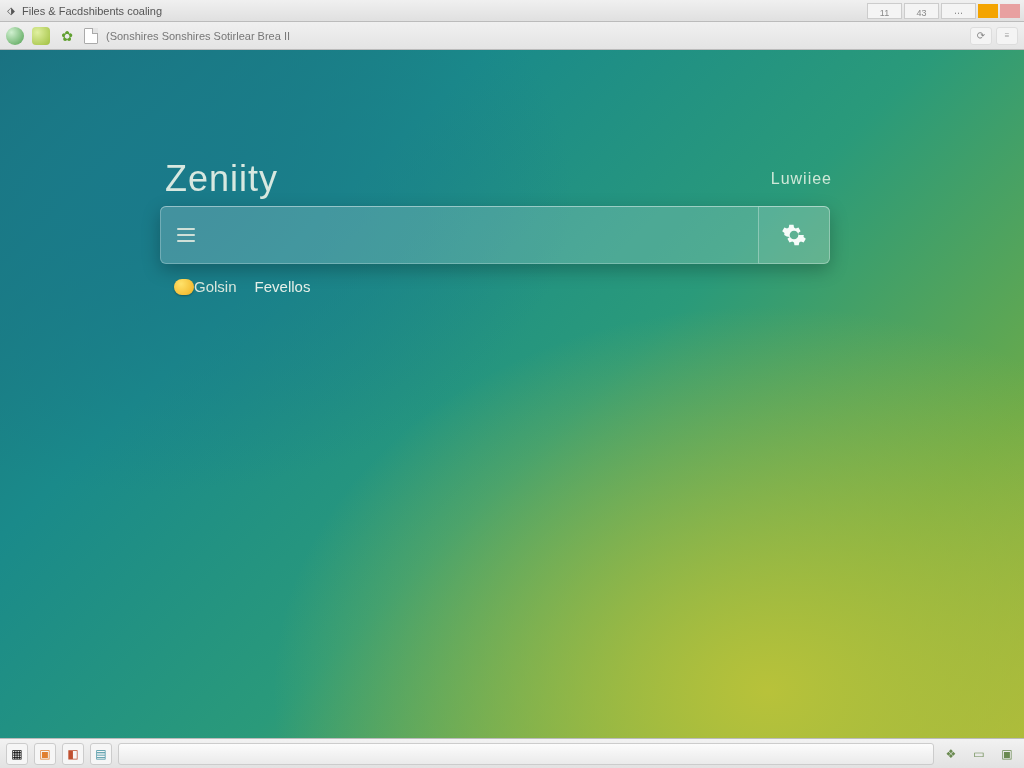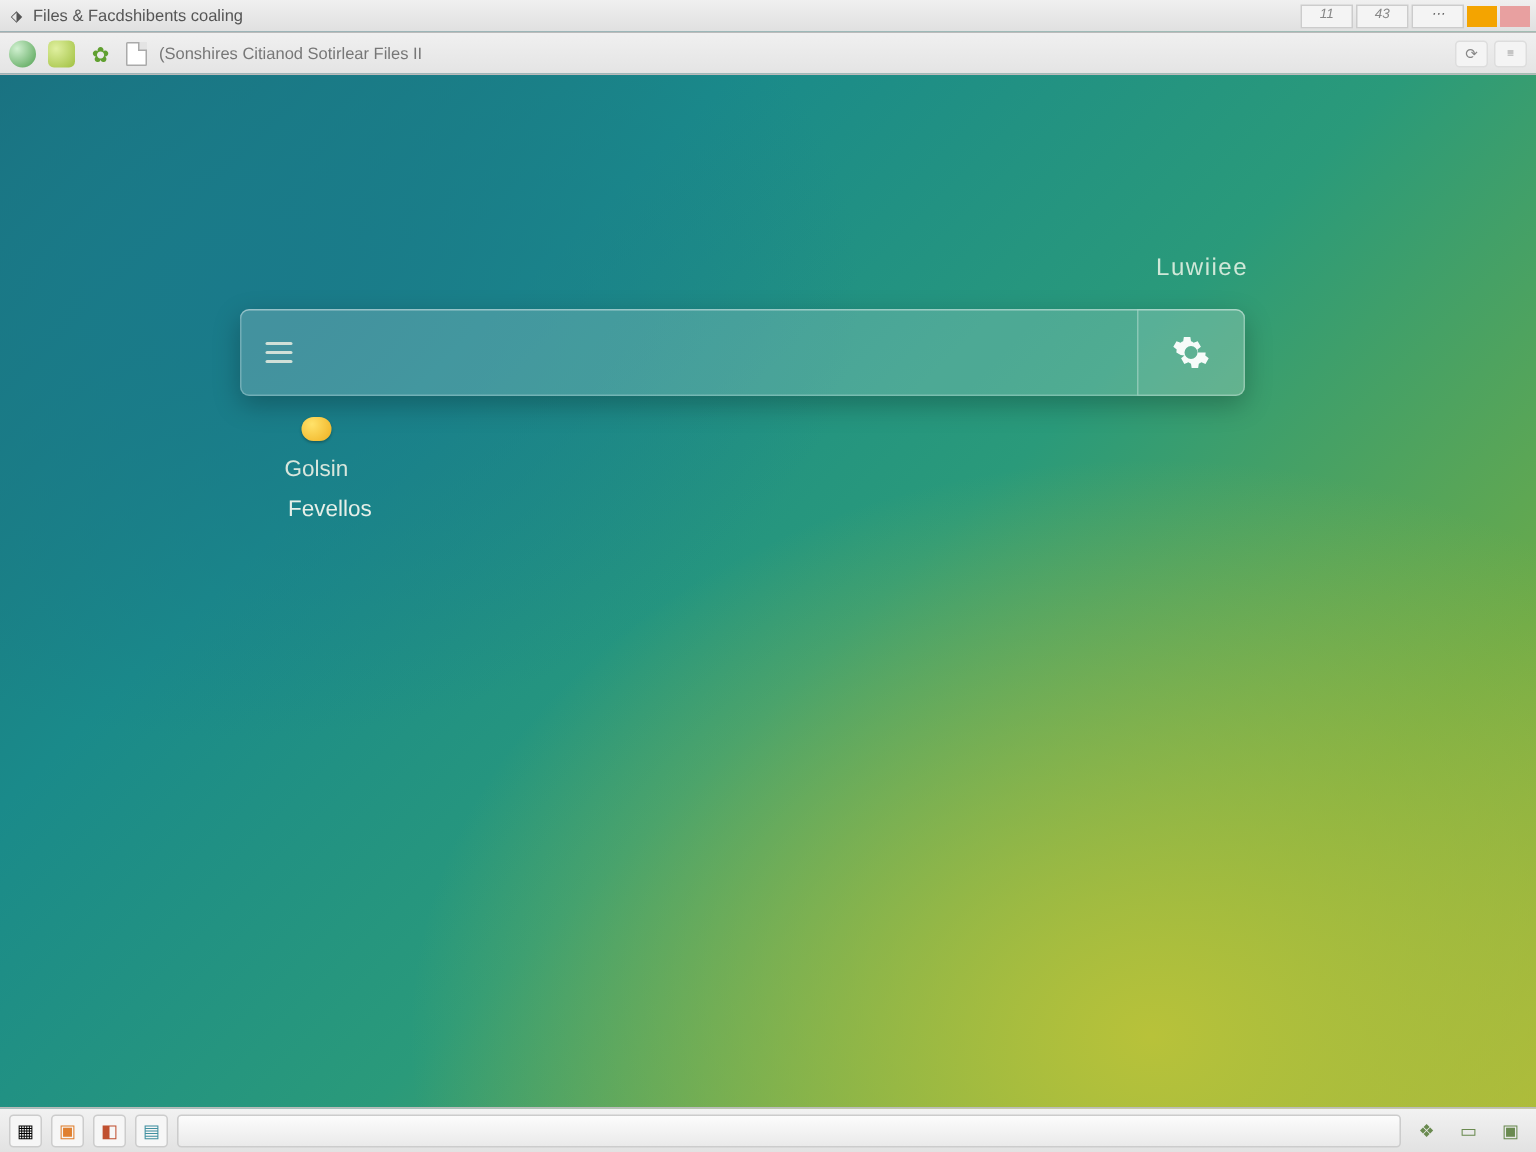--- a/index.html
+++ b/index.html
@@ -22,21 +22,21 @@
   display: flex;
   align-items: center;
   justify-content: space-between;
   padding: 0 4px;
   font-size: 11px;
   color: #555;
 }
 .titlebar-left { display: flex; align-items: center; gap: 4px; }
 .titlebar-right { display: flex; align-items: center; gap: 2px; }
 .tb-icon { width: 14px; height: 14px; display: flex; align-items: center; justify-content: center; font-size: 10px; }
-.tb-btn { width: 35px; height: 16px; border: 1px solid #ccc; background: #f4f4f4; display: flex; align-items: flex-start; justify-content: center; font-size: 9px; color: #666; font-style: italic; }
+.tb-btn { width: 35px; height: 16px; border: 1px solid #ccc; background: #f4f4f4; display: flex; align-items: flex-end; justify-content: center; font-size: 9px; color: #666; }
 .tb-swatch { width: 20px; height: 14px; }
 .sw-orange { background: #f4a400; }
 .sw-pink { background: #e8a0a0; }
 .tb-label { font-size: 9px; color: #888; padding: 0 2px; }
 
 
 .toolbar {
   height: 28px;
   background: linear-gradient(#f0f0f0, #e4e4e4);
   border-bottom: 1px solid #bbb;
@@ -116,22 +116,22 @@
 }
 .gear {
   width:26px; height:26px; position:relative;
 }
 .gear svg { width:100%; height:100%; fill:#fff; opacity:0.95; }
 
 
 .chip {
   position:absolute;
   left: 174px; top: 228px;
-  display:flex; align-items:center; gap:10px;
-  color:#dce8e0; font-size:15px;flex-direction:column;
+  display:flex; align-items:center; 
+  color:#dce8e0; font-size:15px;
 }
 .chip-dot {
   width:20px; height:16px; border-radius:8px;
   background: radial-gradient(circle at 35% 30%, #ffe26a, #f0b020);
   box-shadow: 0 1px 2px rgba(0,0,0,0.3);
 }
 .chip-label-a { color:#d8e6dc; }
 .chip-label-b { color:#e6efe8; margin-left:18px; }
 
 
@@ -176,30 +176,31 @@
     <span class="tb-swatch sw-orange"></span>
     <span class="tb-swatch sw-pink"></span>
   </div>
 </div>
 
 <div class="toolbar">
   <span class="tool-icn globe"></span>
   <span class="tool-icn app"></span>
   <span class="tool-icn leaf">✿</span>
   <span class="page"></span>
-  <span class="loc-text">(Sonshires Citianod Sotirlear Files II</span>
+  <span class="loc-text">(Sonshires Sonshires Sotirlear Brea II</span>
   <div class="toolbar-right">
     <span class="tool-icn">⟳</span>
     <span class="tool-icn">
         <span class="mini-label">≡</span>
       </span>
   </div>
 </div>
 
 <div class="desktop">
+  <div class="brand">Zeniity</div>
   <div class="right-link">Luwiiee</div>
 
   <div class="searchbar">
     <div class="search-main">
       <div class="hamburger">
           <span></span>
           <span></span>
           <span></span>
         </div>
       <input class="search-input" placeholder="" style="">

